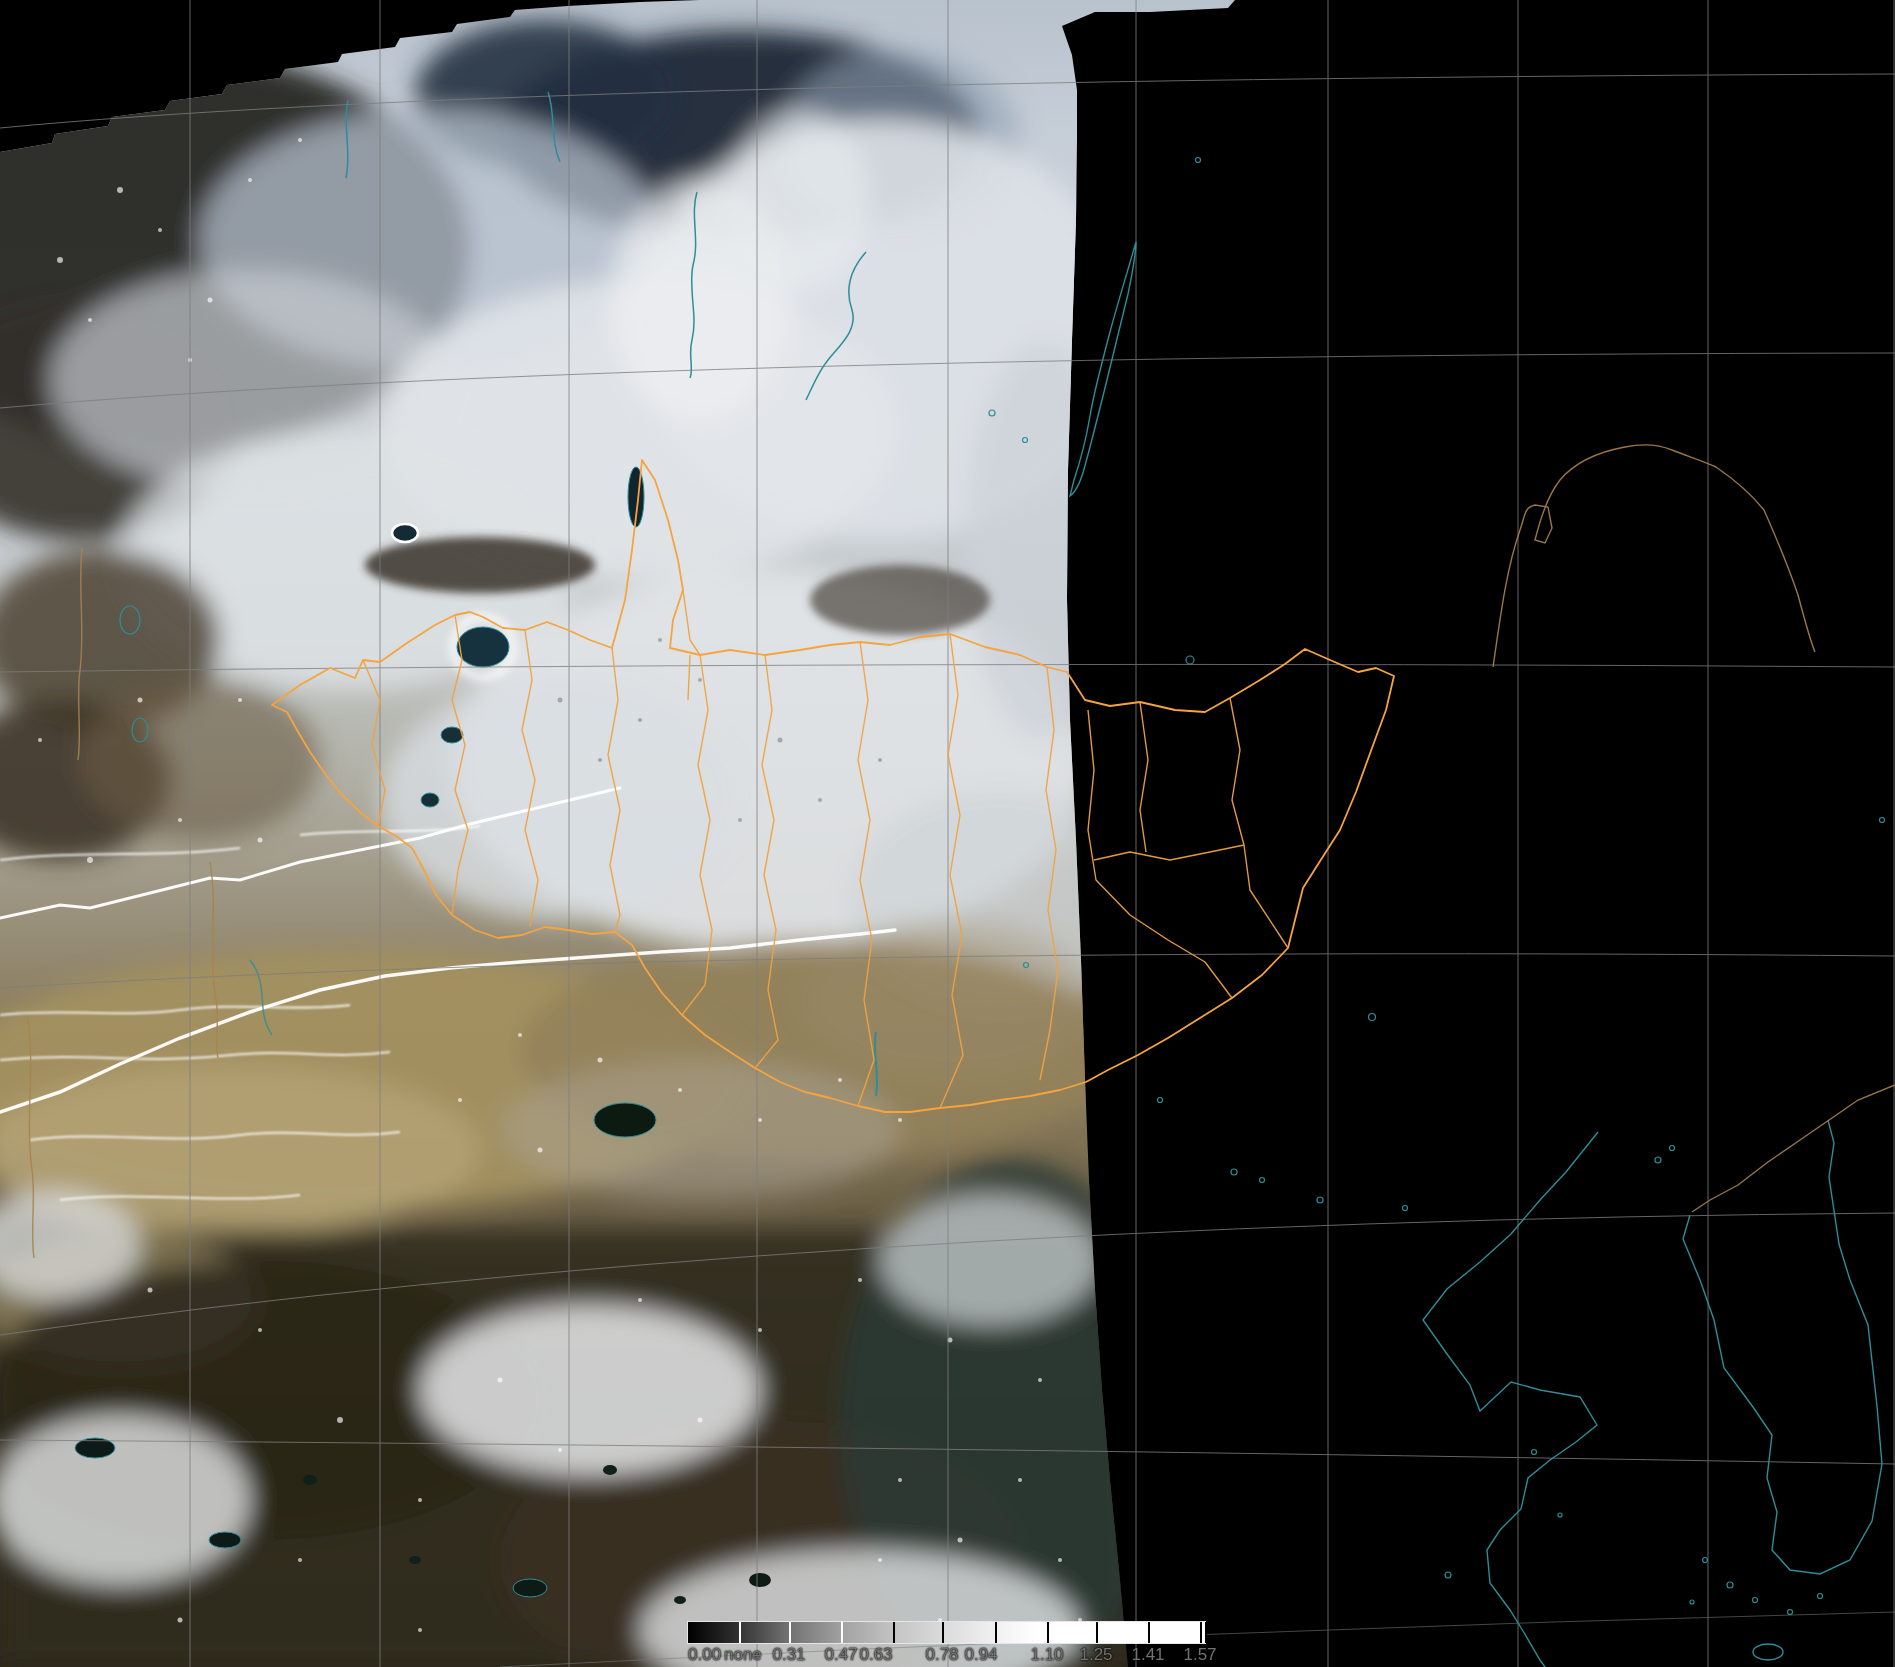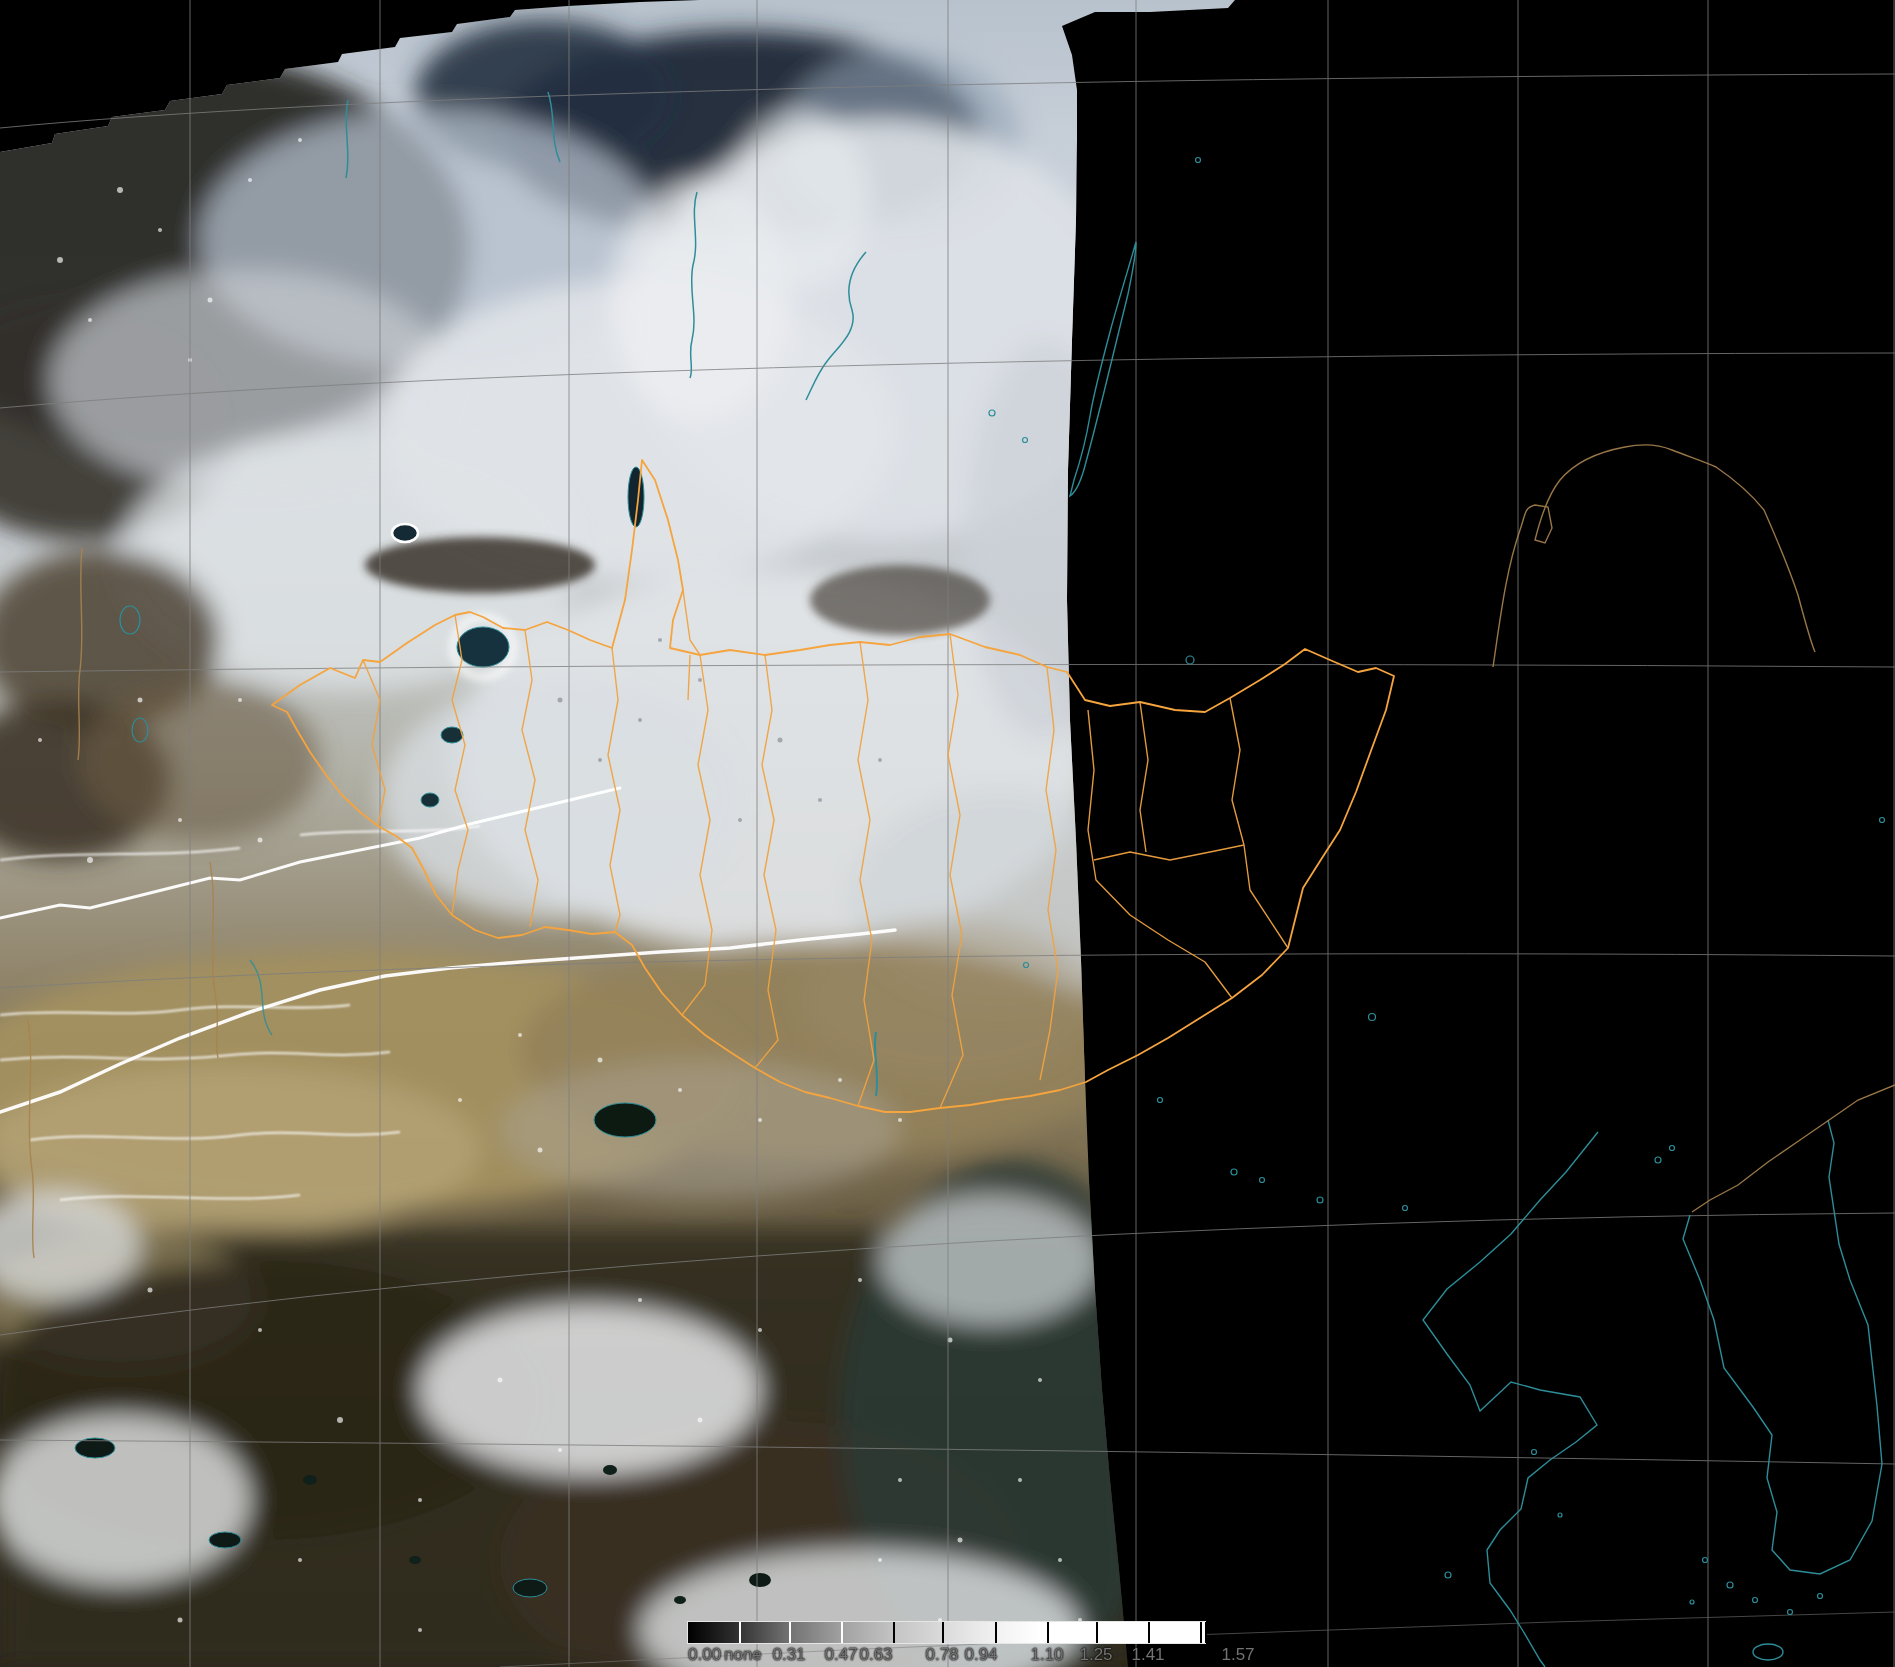--- a/index.html
+++ b/index.html
@@ -307,17 +307,17 @@
       <span style="left:0px;">0.00</span>
       <span style="left:36px;">none</span>
     <span class="num" style="left: 101px;">0.31</span>
         <span class="num" style="left: 153px;">0.47</span>
         <span class="num" style="left: 188px;">0.63</span>
         <span class="num" style="left: 254px;">0.78</span>
         <span class="num" style="left: 293px;">0.94</span>
         <span class="num" style="left: 359px;">1.10</span>
         <span class="num" style="left: 408px; text-align: center;">1.25</span>
         <span class="num" style="left: 460px;">1.41</span>
-        <span class="num" style="left: 512px; margin-left: 38px;">1.57</span>
+        <span class="num" style="left: 512px;">1.57</span>
       </div>
   </div>
 
 </div>
 
 </body></html>

